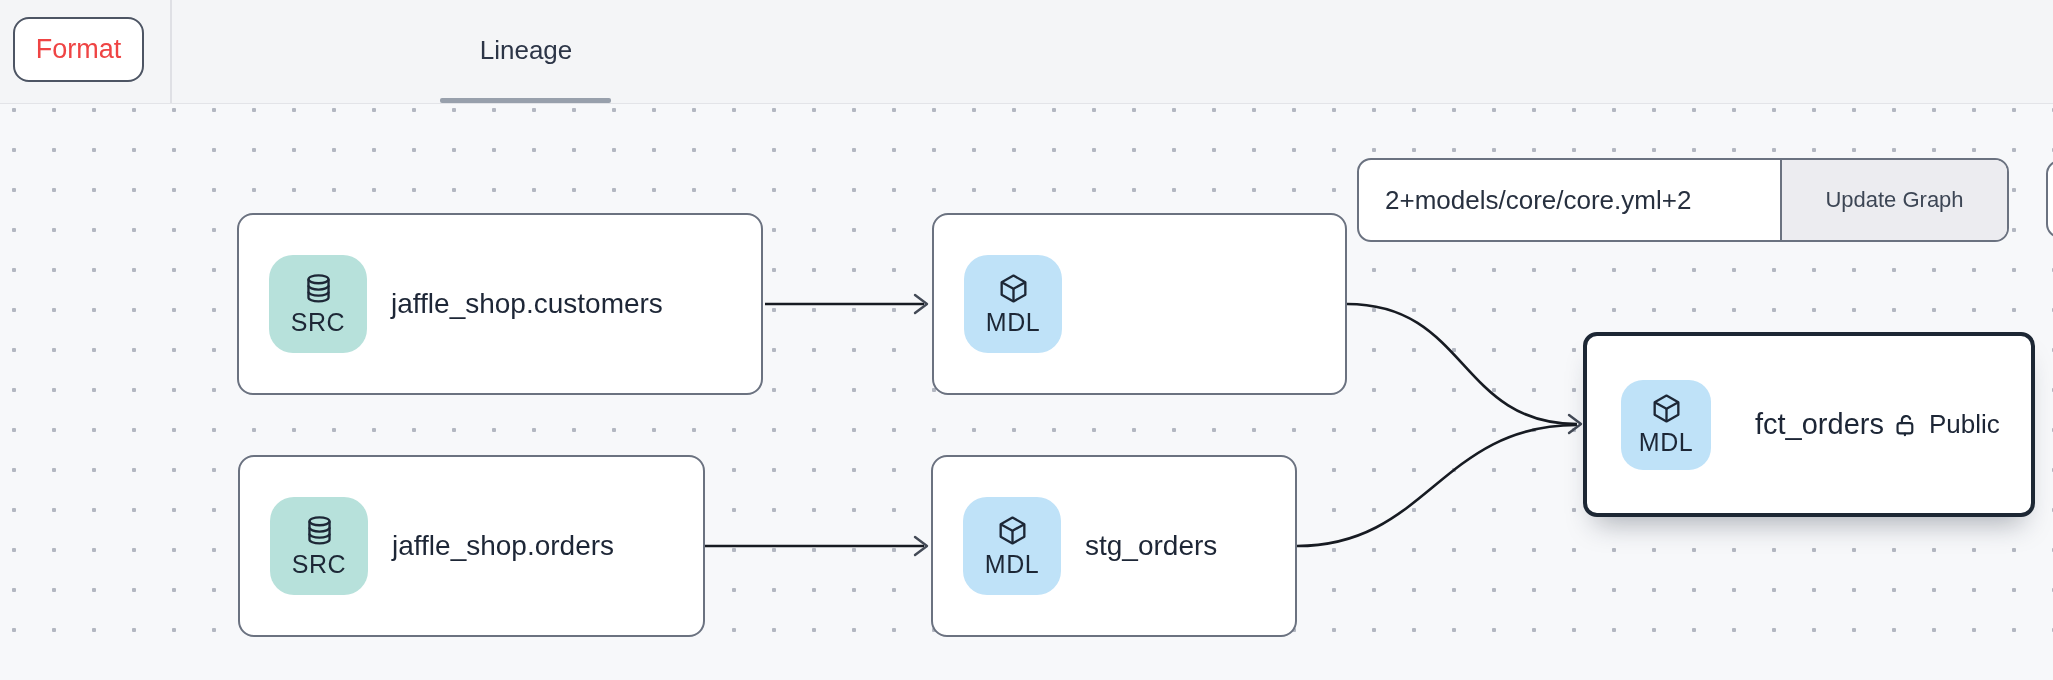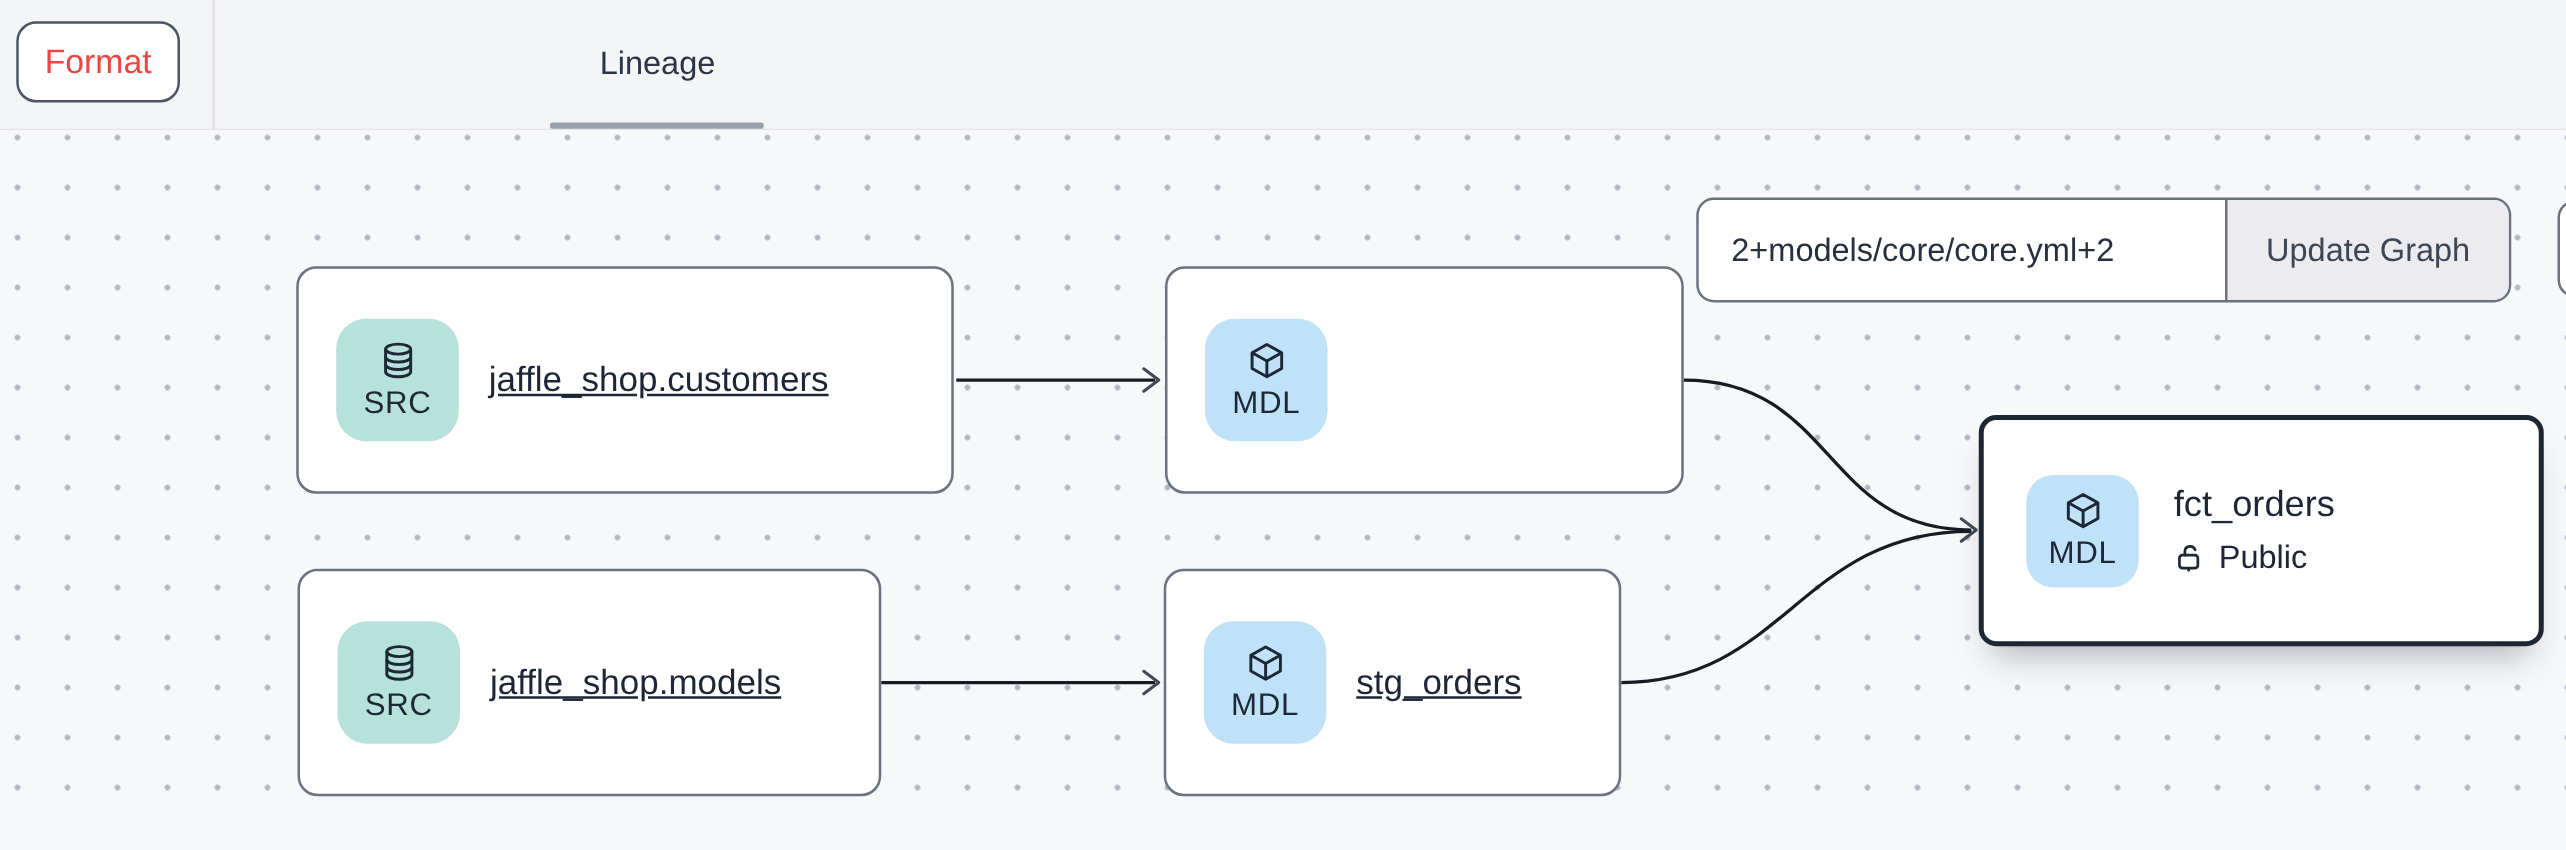--- a/index.html
+++ b/index.html
@@ -56,40 +56,40 @@
     box-shadow:0 18px 28px -12px rgba(30,38,55,0.35);
   }
   .badge {
     flex:0 0 auto; width:98px; height:98px; border-radius:24px;
     display:flex; flex-direction:column; align-items:center; justify-content:center;
     gap:3px; color:#1d2736;
   }
   .node-selected .badge { width:90px; height:90px; border-radius:22px; }
   .badge svg { width:33px; height:33px; display:block; }
   .badge-label { font-size:25px; letter-spacing:0.5px; }
-  .node-label { font-size:28px; color:#1d2636; white-space:nowrap;text-decoration:underline; }
-  .node-text-stack { display:flex; flex-direction:column; gap:9px; }
+  .node-label { font-size:28px; color:#1d2636; white-space:nowrap; }
+  .node-text-stack { display:flex; flex-direction:row; gap:9px;margin-left:16px; }
   .node-title { font-size:29px; color:#1d2636; white-space:nowrap; }
   .access-row { display:flex; align-items:center; gap:10px; font-size:26px; color:#1d2636; }
   .access-row svg { width:26px; height:26px; display:block; }
 
   
   .controls {
     position:absolute; left:1357px; top:158px; height:84px; display:flex;
     border:2px solid #6b7280; border-radius:14px; overflow:hidden;
     box-sizing:border-box; background:#ffffff; z-index:3;
   }
   .selector-input {
     width:421px; display:flex; align-items:center; padding-left:26px;
     font-size:26px; color:#27303f; background:#ffffff; box-sizing:border-box;
     white-space:nowrap; cursor:text;border-radius:18px;
   }
   .update-btn {
     width:227px; display:flex; align-items:center; justify-content:center;
-    font-size:26px; color:#3d4655; background:#ececf0;
+    font-size:22px; color:#3d4655; background:#ececf0;
     border-left:2px solid #6b7280; box-sizing:border-box; cursor:pointer;
   }
   .partial-btn {
     position:absolute; left:2046px; top:160px; width:44px; height:78px;
     background:#ffffff; border:2px solid #6b7280; border-radius:14px;
     box-sizing:border-box; z-index:3;
   }
 </style>
 </head>
 <body>
@@ -147,21 +147,21 @@
     <div class="node" style="left:238px; top:352px; width:467px; height:182px;">
       <div class="badge" style="background:#b7e1db;">
         <svg viewBox="0 0 24 24" fill="none" stroke="#1d2736" stroke-width="1.7">
           <ellipse cx="12" cy="5.3" rx="7.3" ry="2.9"></ellipse>
           <path d="M4.7 5.3 v13.2 c0 1.6 3.27 2.9 7.3 2.9 s7.3-1.3 7.3-2.9 v-13.2"></path>
           <path d="M4.7 9.9 c0 1.6 3.27 2.9 7.3 2.9 s7.3-1.3 7.3-2.9"></path>
           <path d="M4.7 14.3 c0 1.6 3.27 2.9 7.3 2.9 s7.3-1.3 7.3-2.9"></path>
         </svg>
         <span class="badge-label">SRC</span>
       </div>
-      <div class="node-label">jaffle_shop.models</div>
+      <div class="node-label">jaffle_shop.orders</div>
     </div>
 
     <div class="node" style="left:931px; top:352px; width:366px; height:182px;">
       <div class="badge" style="background:#bfe2f8;">
         <svg viewBox="0 0 24 24" fill="none" stroke="#1d2736" stroke-width="1.7" stroke-linejoin="round">
           <path d="M12 2.6 L20.6 7.4 L20.6 16.6 L12 21.4 L3.4 16.6 L3.4 7.4 Z"></path>
           <path d="M3.4 7.4 L12 12.2 L20.6 7.4"></path>
           <path d="M12 12.2 L12 21.4"></path>
         </svg>
         <span class="badge-label">MDL</span>

